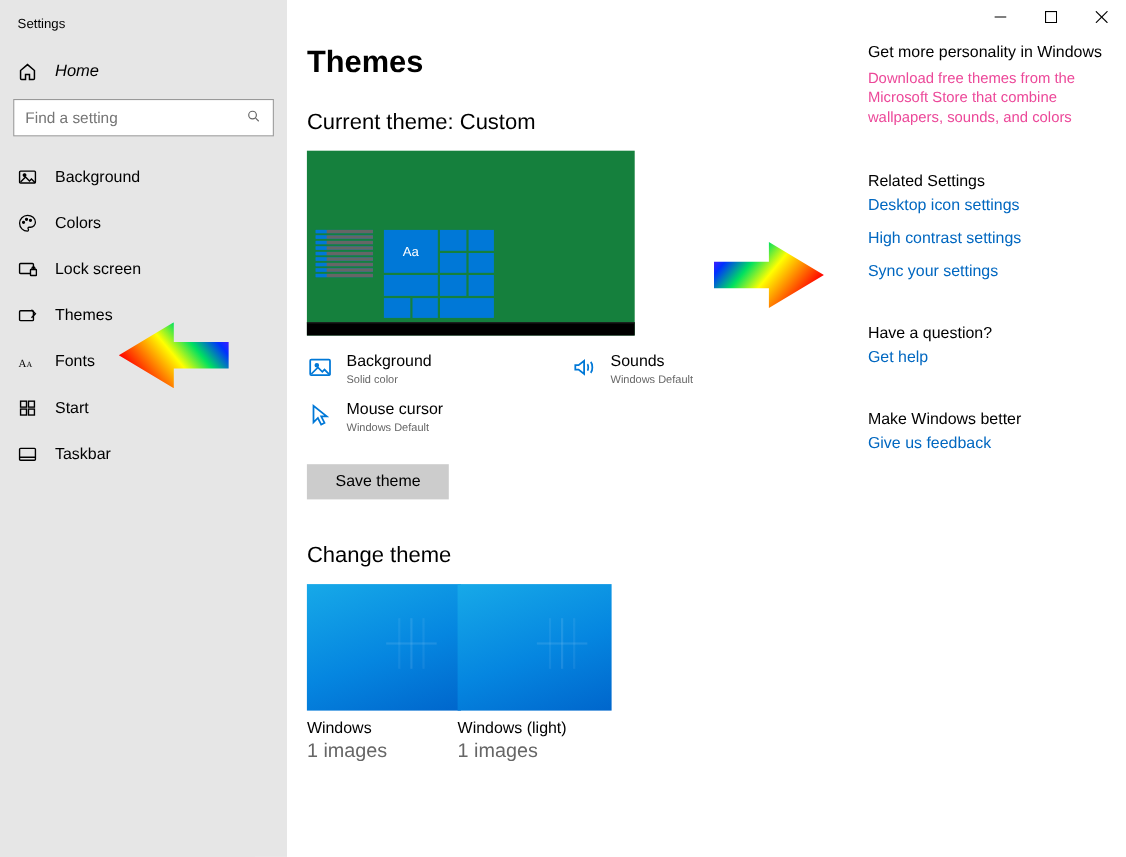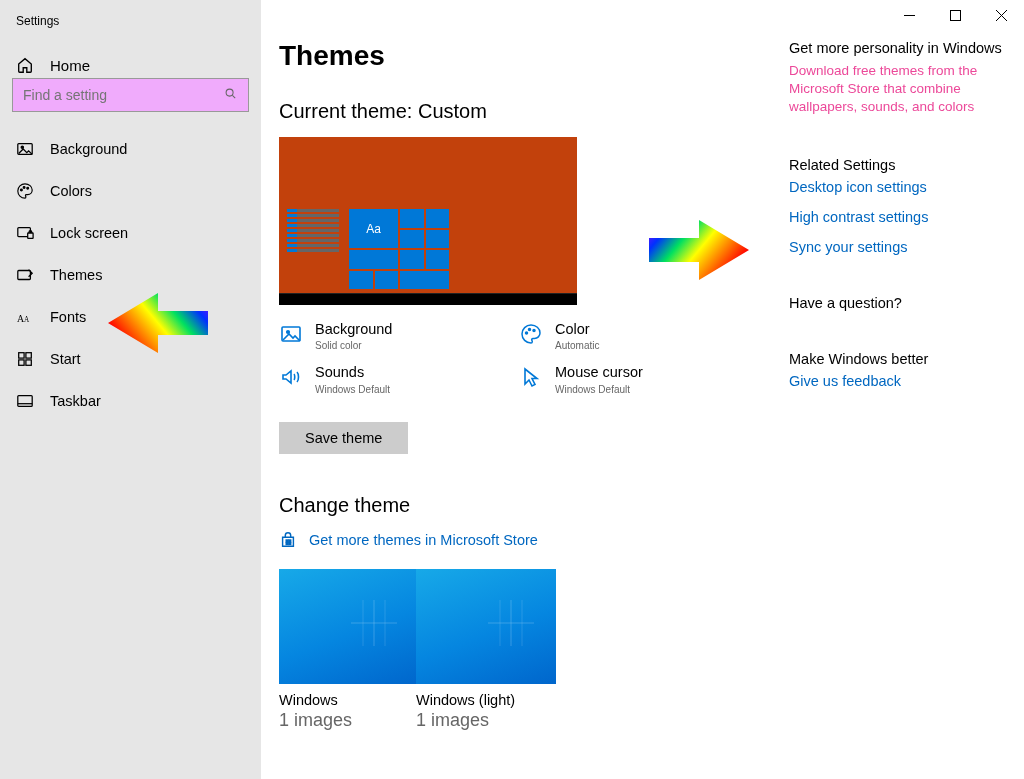--- a/index.html
+++ b/index.html
@@ -19,30 +19,31 @@
   background: #e6e6e6;
   padding: 0;
   position: relative;
 }
 .app-title {
   font-size: 12px;
   padding: 14px 0 0 16px;
   font-weight: 400;
 }
 .home-row {
-  display: flex; align-items: center; gap: 16px;
-  padding: 28px 16px 4px 16px;
+  display: flex; align-items: flex-start; gap: 16px;
+  padding: 28px 16px 16px 16px;
   cursor: pointer;
+  font-style: italic;
 }
 .home-row .icon { width: 18px; height: 18px; display: flex; align-items: center; justify-content: center; }
 .home-row .label { font-size: 15px; }
 .search-wrap { padding: 0 12px 16px 12px; }
 .search {
   display: flex; align-items: center;
-  border: 1px solid #999; background: #f0abfc;
+  border: 1px solid #999; background: #ffffff;
   height: 34px; padding: 0 10px;
 }
 .search input {
   flex: 1; border: none; outline: none; font-size: 14px;
   font-family: inherit; color: #666; background: transparent;
 }
 .section-header {
   font-weight: 600; font-size: 14.5px;
   padding: 8px 16px 14px 16px;
 }
@@ -54,21 +55,21 @@
 .nav-item .icon { width: 18px; height: 18px; display: flex; align-items: center; justify-content: center; }
 .nav-item .label { font-size: 14.5px; }
 .main {
   flex: 1; background: #fff; display: flex; position: relative;
 }
 .content { flex: 1; padding: 40px 30px 0 18px; }
 .right-rail { width: 235px; padding: 40px 8px 0 0; }
 h1 { font-size: 28px; font-weight: 600; margin-bottom: 28px; }
 h2 { font-size: 20px; font-weight: 400; margin-bottom: 14px; }
 .theme-preview {
-  width: 298px; height: 168px; background: #c2410c;
+  width: 298px; height: 168px; background: #15803d;
   position: relative; margin-bottom: 16px;
 }
 .preview-taskbar {
   position: absolute; bottom: 0; left: 0; right: 0; height: 12px;
   background: #000; border-top: 1px solid #222;
 }
 .preview-lines {
   position: absolute; left: 8px; top: 72px; width: 52px;
 }
 .preview-lines .bar { height: 3px; background: #0078d7; margin-bottom: 2px; display:flex; }
@@ -317,34 +318,20 @@
                 <path d="M3 17l6-6 4 4 2-2 5 5"></path>
               </svg>
           </span>
           <div>
             <div class="ptitle">Background</div>
             <div class="psub">Solid color</div>
           </div>
         </div>
         <div class="theme-prop">
           <span class="picon">
-            <svg viewBox="0 0 22 22" width="22" height="22" fill="none" stroke="#0078d7" stroke-width="1.5">
-                <path d="M11 2a9 9 0 1 0 0 18c1.2 0 1.3-1 1.3-1.6s-.6-1.1-.6-1.7.1-1.2 1.3-1.2h1.5A5.5 5.5 0 0 0 20 10c0-4.5-4-8-9-8z"></path>
-                <circle cx="6.5" cy="10" r="1" fill="#0078d7"></circle>
-                <circle cx="9.5" cy="6.5" r="1" fill="#0078d7"></circle>
-                <circle cx="14" cy="7.5" r="1" fill="#0078d7"></circle>
-              </svg>
-          </span>
-          <div>
-            <div class="ptitle">Color</div>
-            <div class="psub">Automatic</div>
-          </div>
-        </div>
-        <div class="theme-prop">
-          <span class="picon">
             <svg viewBox="0 0 22 22" width="22" height="22" fill="none" stroke="#0078d7" stroke-width="1.6">
                 <path d="M3 9v4h3l5 4V5L6 9H3z"></path>
                 <path d="M14 8c1 1 1 5 0 6M17 6c2 2 2 8 0 10"></path>
               </svg>
           </span>
           <div>
             <div class="ptitle">Sounds</div>
             <div class="psub">Windows Default</div>
           </div>
         </div>
@@ -358,32 +345,20 @@
             <div class="ptitle">Mouse cursor</div>
             <div class="psub">Windows Default</div>
           </div>
         </div>
       </div>
 
       <button class="save-btn">Save theme</button>
 
       <div class="change-theme-sec">
         <h2>Change theme</h2>
-        <div class="store-link">
-          <span class="sicon">
-            <svg viewBox="0 0 20 20" width="18" height="18" fill="none" stroke="#0067c0" stroke-width="1.6">
-                <path d="M4 7h12v10H4zM7 7V5a3 3 0 0 1 6 0v2"></path>
-                <rect x="8" y="10" width="2" height="2" fill="#0067c0"></rect>
-                <rect x="11" y="10" width="2" height="2" fill="#0067c0"></rect>
-                <rect x="8" y="13" width="2" height="2" fill="#0067c0"></rect>
-                <rect x="11" y="13" width="2" height="2" fill="#0067c0"></rect>
-              </svg>
-          </span>
-          <span class="stext">Get more themes in Microsoft Store</span>
-        </div>
         <div class="theme-cards">
           <div class="theme-card">
             <div class="thumb"></div>
             <div class="ctitle">Windows</div>
             <div class="csub">1 images</div>
           </div>
           <div class="theme-card">
             <div class="thumb"></div>
             <div class="ctitle">Windows (light)</div>
             <div class="csub">1 images</div>
@@ -398,20 +373,21 @@
         <div class="rail-text">Download free themes from the Microsoft Store that combine wallpapers, sounds, and colors</div>
       </div>
       <div class="rail-block">
         <div class="rail-head">Related Settings</div>
         <a class="rail-link">Desktop icon settings</a>
         <a class="rail-link">High contrast settings</a>
         <a class="rail-link">Sync your settings</a>
       </div>
       <div class="rail-block">
         <div class="rail-head">Have a question?</div>
+        <a class="rail-link">Get help</a>
       </div>
       <div class="rail-block">
         <div class="rail-head">Make Windows better</div>
         <a class="rail-link">Give us feedback</a>
       </div>
     </div>
 
     <div class="arrow" style="left:388px; top:220px;">
       <svg viewBox="0 0 100 60">
         <defs>

